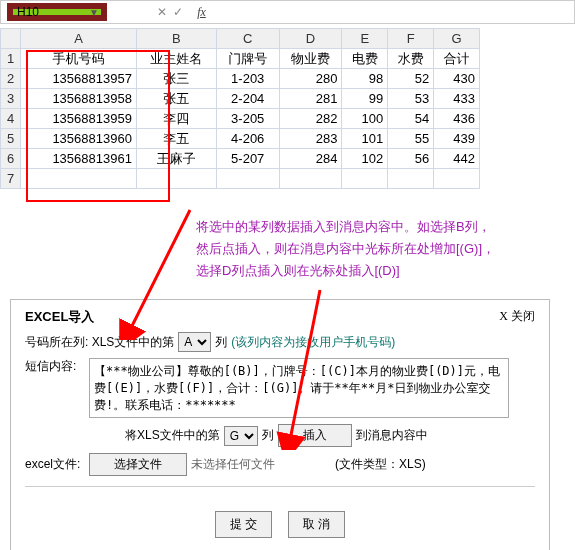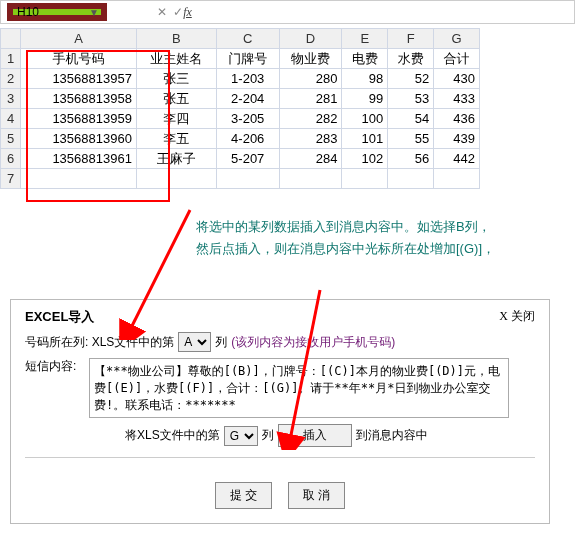--- a/index.html
+++ b/index.html
@@ -24,21 +24,21 @@
     border: 6px solid #7f1d1d;
     background: #84cc16;
     height: 18px;
     display: flex;
     align-items: center;
     padding: 0 4px;
     position: relative;
   }
   .name-box .drop { position: absolute; right: 2px; color: #555; font-size: 10px; }
   .fb-btns { display: flex; gap: 6px; margin-left: 50px; color: #888; }
-  .fx { font-style: italic; font-family: serif; margin-left: 0; color: #444; text-decoration: underline; }
+  .fx { font-style: italic; font-family: serif; margin-left: 14px; color: #444; text-decoration: underline; }
   .sheet {
     border-collapse: collapse;
     width: 480px;
     margin-top: 4px;
   }
   .sheet th, .sheet td {
     border: 1px solid #d0d7e5;
     font-size: 13px;
     height: 20px;
     padding: 0 4px;
@@ -56,41 +56,41 @@
   .redbox {
     position: absolute;
     border: 2px solid #f00;
     left: 26px;
     top: 50px;
     width: 144px;
     height: 152px;
     pointer-events: none;
   }
   .note {
-    color: #0f766e;
+    color: #a21caf;
     font-size: 13px;
     line-height: 1.7;
     position: absolute;
     left: 196px;
     top: 216px;
     width: 360px;
   }
   .dialog {
     border: 1px solid #bbb;
     margin: 110px 10px 10px 10px;
     padding: 8px 14px 14px 14px;
     background: #fff;
     width: 540px;
   }
   .dialog-head { display: flex; justify-content: space-between; font-weight: bold; font-size: 13px; margin-bottom: 6px; }
   .close { font-weight: normal; font-size: 12px; font-family: Liberation Serif, serif; }
   .row { display: flex; align-items: center; margin: 6px 0; }
   .row label.small { font-size: 12px; margin-right: 4px; }
   .select { border: 1px solid #888; font-size: 12px; padding: 1px; }
-  .redtext { color: #701a75; }
+  .redtext { color: #0f766e; }
   textarea.sms {
     width: 420px;
     height: 60px;
     font-size: 12px;
     padding: 4px;
     border: 1px solid #aaa;
     resize: none;
   }
   .btn2 {
     border: 1px solid #888;
@@ -210,20 +210,21 @@
         <td></td>
   </tr>
 </tbody>
   </table>
 
 <div class="redbox"></div>
 
 <div class="note">
   <div>将选中的某列数据插入到消息内容中。如选择B列，</div>
   <div>然后点插入，则在消息内容中光标所在处增加[(G)]，</div>
+  <div>选择D列点插入则在光标处插入[(D)]</div>
 </div>
 
 <svg class="arrow" style="left:100px;top:200px" width="120" height="140">
   <defs>
       <marker id="ah1" markerWidth="10" markerHeight="10" refX="2" refY="5" orient="auto">
         <path d="M0,0 L10,5 L0,10 z" fill="#f00"></path>
       </marker>
     </defs>
   <line x1="90" y1="10" x2="30" y2="130" stroke="#f00" stroke-width="3" marker-end="url(#ah1)"></line>
 </svg>
@@ -259,18 +260,24 @@
   <div class="row" style="margin-left:100px">
     <span>将XLS文件中的第</span>
     <select class="select" style="margin:0 4px">
       <option>G</option>
     </select>
     <span>列</span>
     <button class="btn2" style="margin:0 4px">插入</button>
     <span>到消息内容中</span>
   </div>
 
+  <div class="row">
+    <label class="small" style="width:60px">excel文件:</label>
+    <button class="btn2">选择文件</button>
+    <span class="gray" style="margin-left:4px">未选择任何文件</span>
+    <span style="margin-left:60px">(文件类型：XLS)</span>
+  </div>
 
   <div class="foot-btns">
     <button class="btn2">提 交</button>
     <button class="btn2">取 消</button>
   </div>
 </div>
 
 </body></html>

